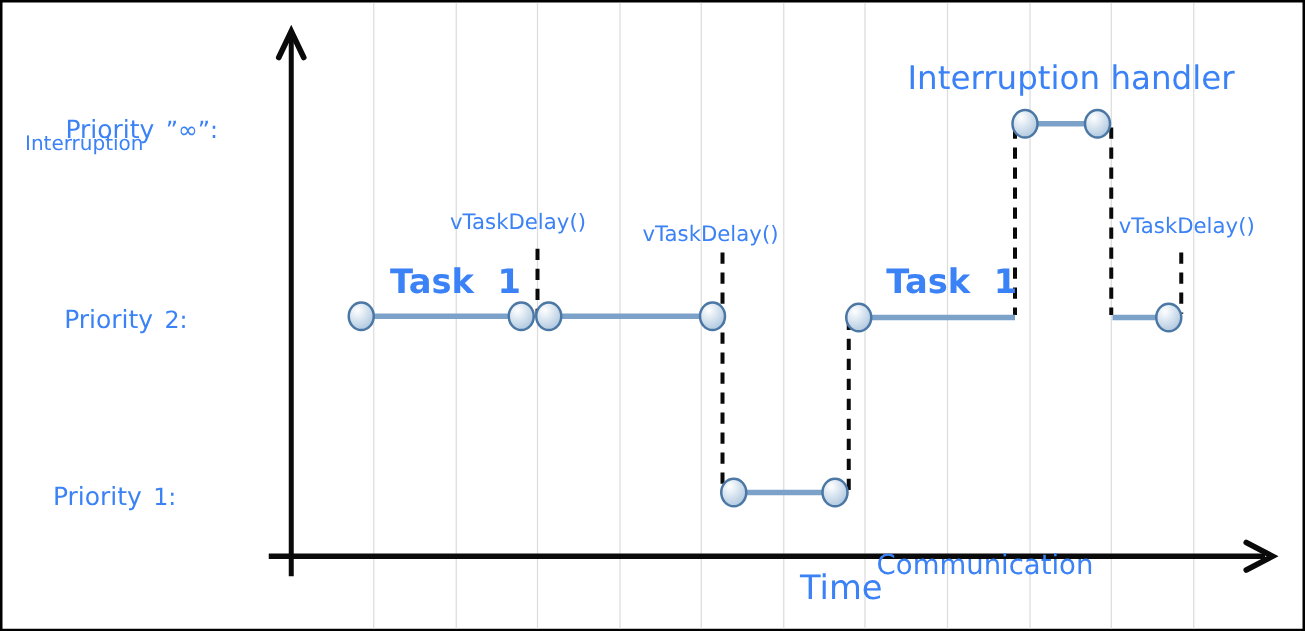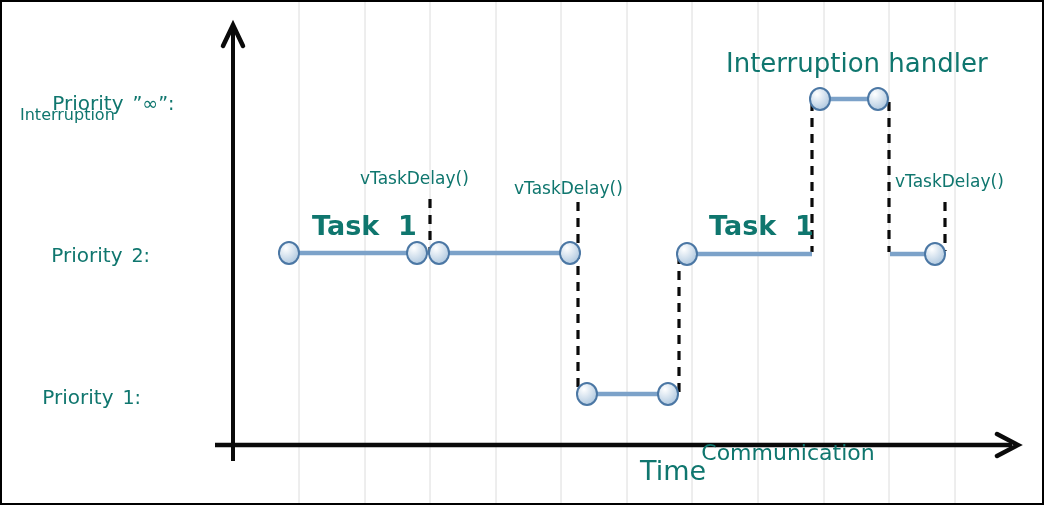--- a/index.html
+++ b/index.html
@@ -7,21 +7,21 @@
     position:relative;
     width:1044px; height:505px;
     background:#ffffff;
     border:2px solid #000;
     box-sizing:border-box;
     overflow:hidden;
     font-family:"DejaVu Sans","Liberation Sans",sans-serif;
     color:#111;
   }
   svg { position:absolute; left:0; top:0; }
-  .lbl { position:absolute; white-space:pre; color:#0f766e; }
+  .lbl { position:absolute; white-space:pre; color:#3b82f6; }
   .p-big   { font-size:20px; }
   .p-small { font-size:19px; margin-left:9px; }
   .lbl-pinf  { left:30px;  top:70px;  }
   .lbl-isub  { left:18px;  top:103px; font-size:16px; }
   .lbl-p2    { left:29px;  top:222px; }
   .lbl-mtask { left:22px;  top:251px; font-size:25px; }
   .lbl-p1    { left:20px;  top:364px; }
   .vtd       { font-size:17px;text-align:center; }
   .lbl-vtd1  { left:358px; top:166px; }
   .lbl-vtd2  { left:512px; top:176px; }

